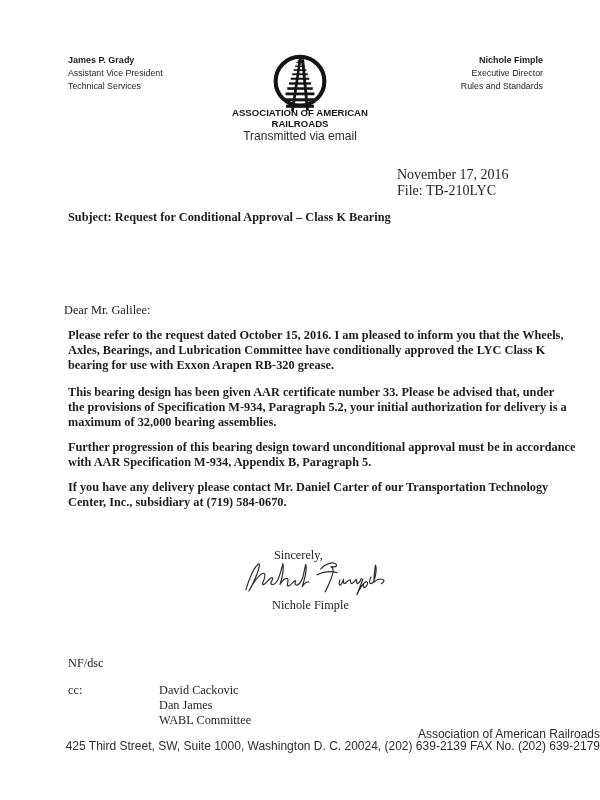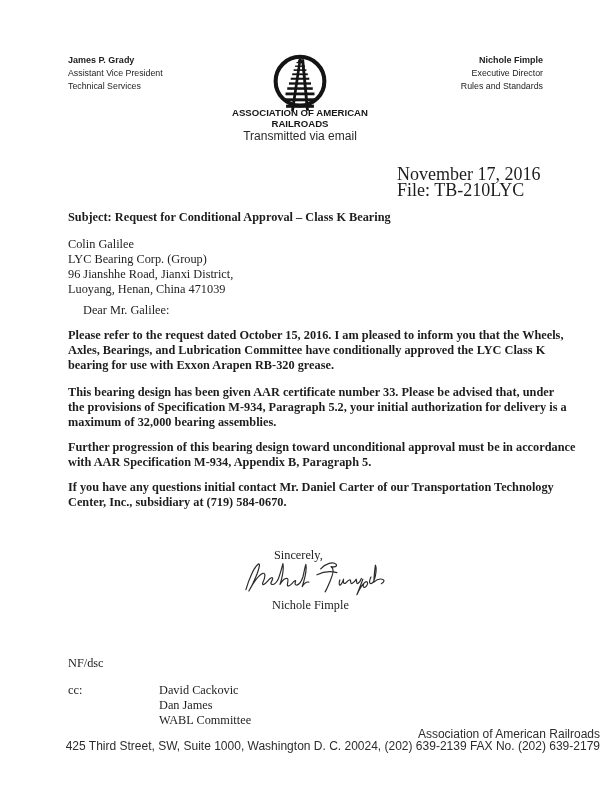--- a/index.html
+++ b/index.html
@@ -8,25 +8,25 @@
   .abs{position:absolute;}
   .sans{font-family:"Liberation Sans",sans-serif;}
   .hdr-block{font-size:8.8px;line-height:13px;color:#222;}
   .hdr-block .hdr-name{font-weight:bold;font-size:9px;}
   .hdr-left{left:68px;top:54px;text-align:left;}
   .hdr-right{right:57px;top:54px;text-align:right;}
   .logo-wrap{left:50%;top:52px;transform:translateX(-50%);}
   .org-name{left:0;top:107px;width:100%;text-align:center;font-weight:bold;
             font-size:9.6px;line-height:11px;color:#161616;}
   .transmitted{left:0;top:129px;width:100%;text-align:center;font-size:12px;color:#2a2a2a;}
-  .date-block{left:397px;top:167px;font-size:18px;line-height:15.5px;}
+  .date-block{left:397px;top:167px;font-size:14px;line-height:15.5px;}
   .body-text{font-size:12.3px;line-height:15px;}
   .subject{left:68px;top:210px;}
   .recipient{left:68px;top:237px;}
-  .salutation{left:83px;top:303px;}
+  .salutation{left:64px;top:303px;}
   .para{left:68px;width:500px;}
   .p1{top:328px;} .p2{top:385px;} .p3{top:440px;} .p4{top:480px;}
   .nowrap{white-space:nowrap;font-weight:bold;}
   .sincerely{left:274px;top:548px;}
   .sig-wrap{left:240px;top:557px;}
   .typed-name{left:272px;top:598px;}
   .initials{left:68px;top:656px;}
   .cc-row{left:68px;top:683px;display:flex;gap:44px;}
   .cc-label{width:47px;}
   .cc-names div{line-height:15px;}
@@ -77,45 +77,39 @@
   </div>
   <div class="abs transmitted sans">Transmitted via email</div>
 
   <div class="abs date-block">
     <div>November 17, 2016</div>
     <div>File: TB-210LYC</div>
   </div>
 
   <div class="abs body-text subject nowrap">Subject: Request for Conditional Approval – Class K Bearing</div>
 
-  <div class="abs body-text recipient">
-    <div>Colin Galilee</div>
-    <div>LYC Bearing Corp. (Group)</div>
-    <div>96 Jianshhe Road, Jianxi District,</div>
-    <div>Luoyang, Henan, China 471039</div>
-  </div>
 
   <div class="abs body-text salutation">Dear Mr. Galilee:</div>
 
   <div class="abs body-text para p1">
     <div class="nowrap">Please refer to the request dated October 15, 2016.  I am pleased to inform you that the Wheels,</div>
     <div class="nowrap">Axles, Bearings, and Lubrication Committee have conditionally approved the LYC Class K</div>
     <div class="nowrap">bearing for use with Exxon Arapen RB-320 grease.</div>
   </div>
   <div class="abs body-text para p2">
     <div class="nowrap">This bearing design has been given AAR certificate number 33.  Please be advised that, under</div>
     <div class="nowrap">the provisions of Specification M-934, Paragraph 5.2, your initial authorization for delivery is a</div>
     <div class="nowrap">maximum of 32,000 bearing assemblies.</div>
   </div>
   <div class="abs body-text para p3">
     <div class="nowrap">Further progression of this bearing design toward unconditional approval must be in accordance</div>
     <div class="nowrap">with AAR Specification M-934, Appendix B, Paragraph 5.</div>
   </div>
   <div class="abs body-text para p4">
-    <div class="nowrap">If you have any questions initial contact Mr. Daniel Carter of our Transportation Technology</div>
+    <div class="nowrap">If you have any delivery please contact Mr. Daniel Carter of our Transportation Technology</div>
     <div class="nowrap">Center, Inc., subsidiary at (719) 584-0670.</div>
   </div>
 
   <div class="abs body-text sincerely">Sincerely,</div>
 
   <div class="abs sig-wrap">
     <svg width="148" height="40" viewBox="0 0 200 54">
       <g fill="none" stroke="#2b2b2b" stroke-width="1.6" stroke-linecap="round" stroke-linejoin="round">
         <path d="M8 44 C12 30 19 14 24 10 C28 7 26 15 23 23 C19 33 15 41 12 46 C19 33 26 24 31 22 C35 21 34 28 31 34 C29 39 33 38 37 33 C41 28 45 26 44 30 C43 33 40 36 43 37 C46 38 50 34 52 29 C55 21 57 13 58 9 C59 15 57 28 54 37 C57 32 61 28 64 29 C66 30 64 35 64 38 C64 40 68 39 71 35 C73 32 76 31 75 33 C74 36 74 38 77 38 C80 37 83 33 85 27 C87 19 88 12 89 10 C90 15 88 28 84 40 C86 36 90 33 93 34"></path>
         <path d="M109 16 C116 8 126 6 130 10 C132 13 127 14 123 13 C127 15 126 23 122 32 C119 39 117 44 115 47"></path>

